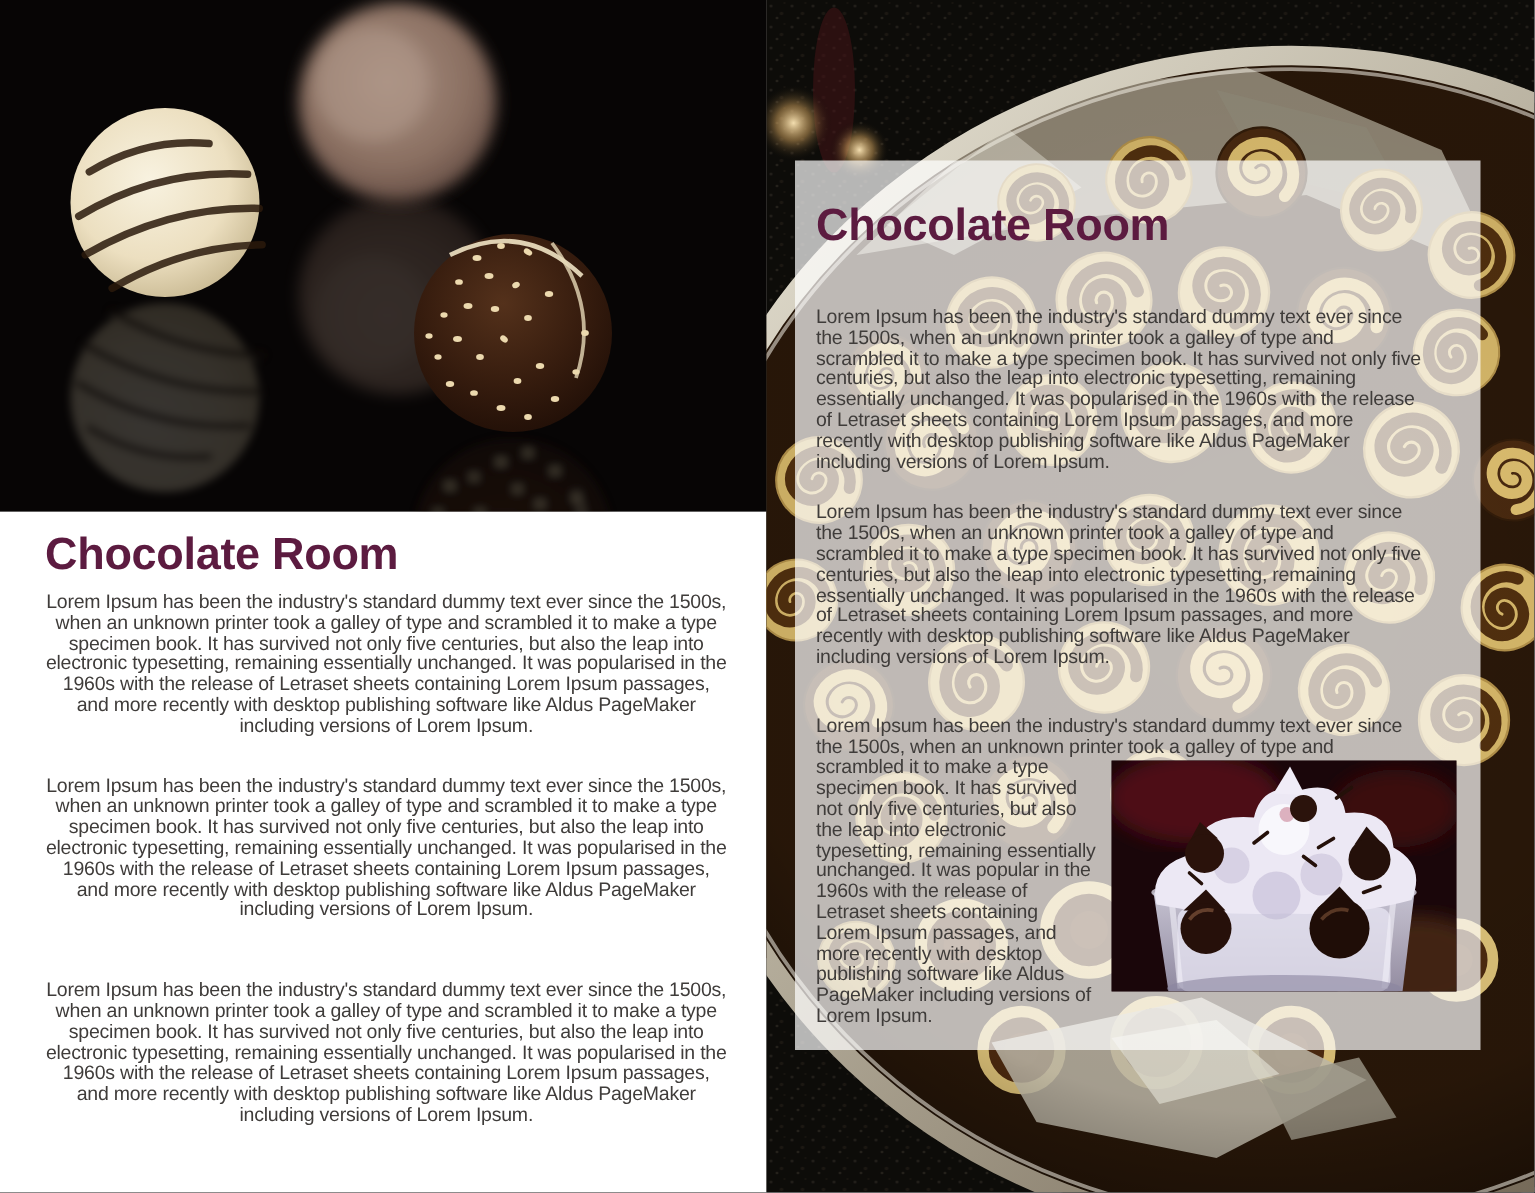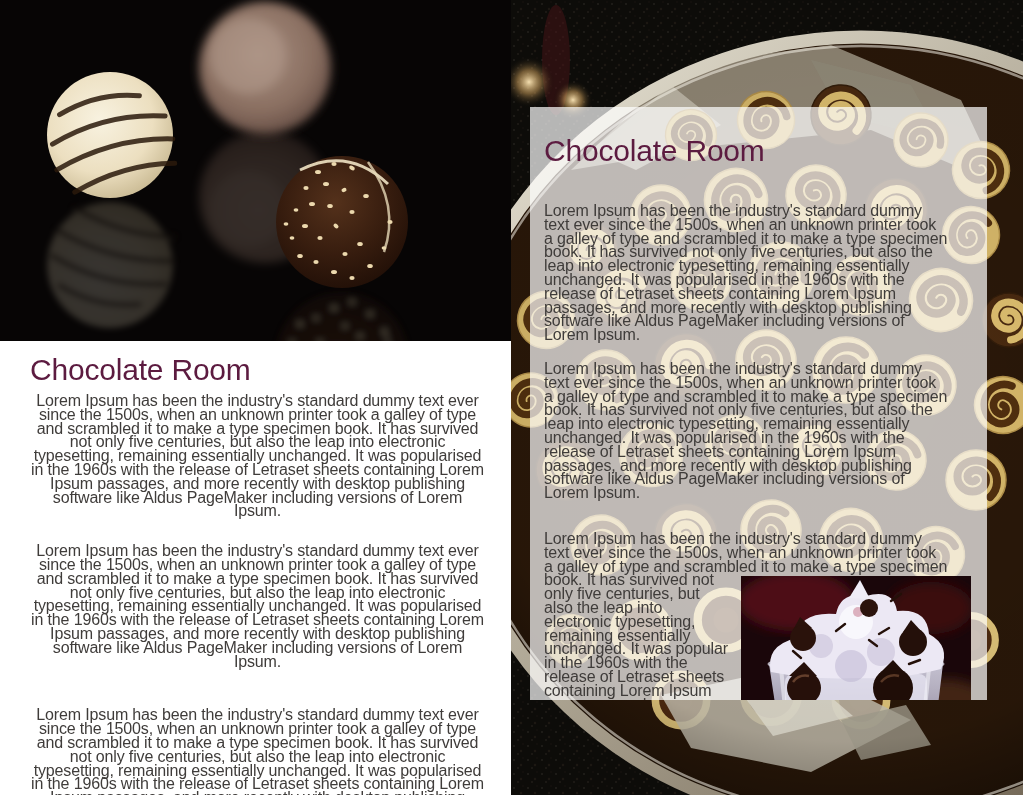--- a/index.html
+++ b/index.html
@@ -8,25 +8,25 @@
     font-family:"Liberation Sans","DejaVu Sans",sans-serif;background:#fff;
     display:flex;
   }
   .page{position:relative;height:795px;}
   .page-left{width:511px;background:#ffffff;}
   .page-right{width:512px;background:#0e0b09;}
   .photo-truffles{width:511px;height:341px;overflow:hidden;background:#070505;}
   .photo-truffles svg{display:block;}
   .left-body{padding:0 26px 0 30px;}
   h1.room-title{
-    margin:13px 0 0 0;font-size:30px;line-height:32px;font-weight:400;
+    margin:13px 0 0 0;font-size:30px;line-height:32px;font-weight:700;
     color:#5c1b40;letter-spacing:-0.2px;
   }
   .para{
-    margin:0;color:#3f3c3a;font-size:16px;line-height:13.8px;letter-spacing:-0.15px;
+    margin:0;color:#3f3c3a;font-size:13px;line-height:13.8px;letter-spacing:-0.15px;
   }
   .left-body .para{text-align:center;}
   .left-body .para.p1{margin-top:8px;}
   .left-body .para.p2{margin-top:26px;}
   .left-body .para.p3{margin-top:40px;}
   .cookies-photo{position:absolute;inset:0;width:512px;height:795px;}
   .cookies-photo svg{display:block;}
   .overlay-panel{
     position:absolute;left:19px;top:107px;width:457px;height:593px;
     background:rgba(255,255,255,0.70);

